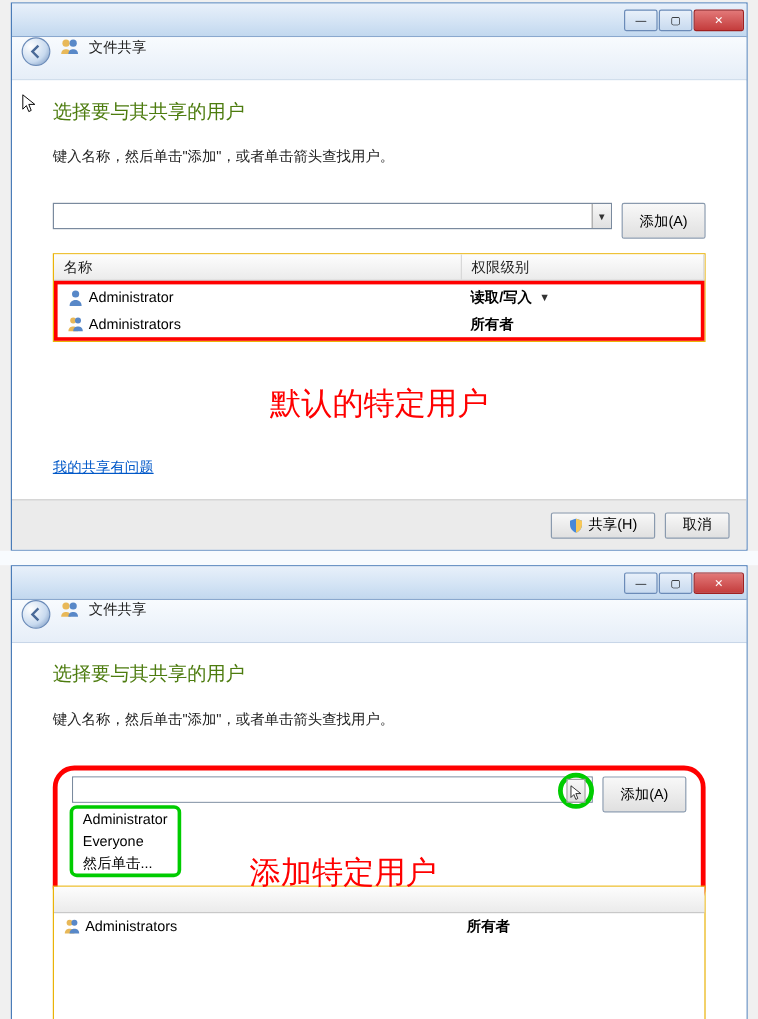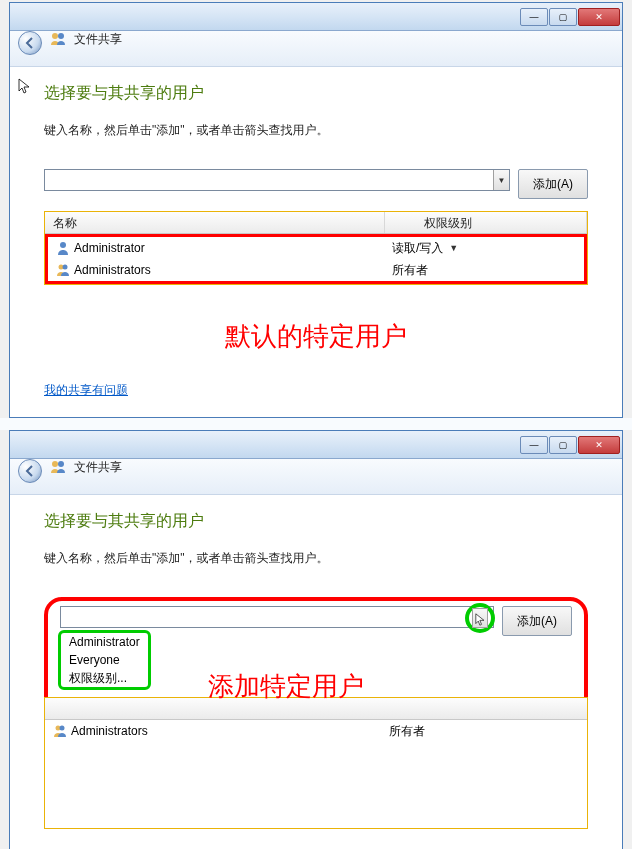--- a/index.html
+++ b/index.html
@@ -18,25 +18,25 @@
     .description { font-size: 12px; color: #222; margin-bottom: 30px; }
     .search-row { display: flex; gap: 8px; margin-bottom: 12px; position: relative; }
     .combo-box { flex: 1; height: 22px; border: 1px solid #7a8a9e; display: flex; align-items: center; background: #fff; position: relative; }
     .combo-input { flex: 1; border: none; outline: none; height: 100%; padding: 0 4px; font-size: 12px; }
     .combo-dropdown-btn { width: 16px; height: 100%; background: linear-gradient(to bottom, #f8f8f8, #e0e0e0); border-left: 1px solid #a0a0a0; display: flex; align-items: center; justify-content: center; font-size: 8px; color: #333; }
     .add-btn { height: 30px; padding: 0 14px; border: 1px solid #8a9aae; background: linear-gradient(to bottom, #f8f8f8, #e0e0e0); font-size: 12px; border-radius: 2px; }
     .table { border: 1px solid #eab308; margin-bottom: 8px; }
     .table-header { display: flex; height: 22px; background: linear-gradient(to bottom, #fdfdfd, #ebebeb); border-bottom: 1px solid #c8c8c8; }
     .th { padding: 3px 8px; font-size: 12px; color: #222; border-right: 1px solid #d8d8d8; }
     .th-name { width: 340px; }
-    .th-perm { flex: 1; margin-left: 31px; }
+    .th-perm { flex: 1; }
     .table-body { min-height: 50px; }
     .tr { display: flex; height: 22px; align-items: center; }
     .td-name { width: 340px; padding: 0 8px; display: flex; align-items: center; gap: 4px; font-size: 12px; }
-    .td-perm { flex: 1; padding: 0 4px; font-size: 12px; display: flex; align-items: center; gap: 6px; }
+    .td-perm { flex: 1; padding: 0 4px; font-size: 12px; display: flex; align-items: center; gap: 6px; font-weight: bold; }
     .user-icon { width: 14px; height: 14px; display: inline-flex; }
     .perm-arrow { font-size: 9px; color: #333; }
     .red-box { border: 3px solid #f00; }
     .annotation { color: #f00; font-size: 26px; text-align: center; padding: 26px 0; font-family: '宋体', SimSun, serif; }
     .help-link { color: #0058c8; font-size: 12px; text-decoration: underline; cursor: pointer; }
     .footer { height: 42px; background: #ebebeb; border-top: 1px solid #d0d0d0; display: flex; justify-content: flex-end; align-items: center; padding: 0 14px; gap: 8px; }
     .footer-btn { height: 22px; padding: 0 14px; border: 1px solid #8a9aae; background: linear-gradient(to bottom, #f8f8f8, #e0e0e0); font-size: 12px; border-radius: 2px; display: flex; align-items: center; gap: 4px; }
     .shield { width: 12px; height: 12px; }
     .cursor { position: absolute; pointer-events: none; font-size: 14px; }
     .dropdown-list { position: absolute; top: 22px; left: 0; background: #fff; border: 1px solid #7a8a9e; z-index: 10; padding: 0; }
@@ -124,20 +124,30 @@
           </div>
           <div class="td-perm">
             <span>所有者</span>
           </div>
         </div>
       </div>
     </div>
     <div class="annotation">默认的特定用户</div>
     <a class="help-link">我的共享有问题</a>
   </div>
+  <div class="footer">
+    <button class="footer-btn">
+      <svg class="shield" viewBox="0 0 12 12">
+          <path d="M6 0l5 2v3c0 4-3 6-5 7-2-1-5-3-5-7V2z" fill="#4888d8"></path>
+          <path d="M6 0l5 2v3c0 4-3 6-5 7V0z" fill="#f8c858"></path>
+        </svg>
+      <span>共享(H)</span>
+    </button>
+    <button class="footer-btn">取消</button>
+  </div>
 </div>
 
 <div class="strip"></div>
 
 <div class="window" style="width: 614px; margin: 0 auto;">
   <div class="titlebar">
     <div class="win-buttons">
       <div class="win-btn">—</div>
       <div class="win-btn">▢</div>
       <div class="win-btn close">✕</div>
@@ -170,21 +180,21 @@
           <span class="green-oval" style="position:absolute; right:-2px; top:-4px;">
             <div class="combo-dropdown-btn" style="border:1px solid #a0a0a0; width:16px; height:20px;">
               <svg width="13" height="13" viewBox="0 0 16 16" style="position:absolute; left:6px; top:6px;">
                   <path d="M1 1l0 12 3-3 2 5 2-1-2-5 5 0z" fill="#fff" stroke="#000" stroke-width="0.8"></path>
                 </svg>
             </div>
           </span>
           <div class="dropdown-list green-box" style="top:23px; left:-3px;">
             <div class="dropdown-item">Administrator</div>
             <div class="dropdown-item">Everyone</div>
-            <div class="dropdown-item">权限级别...</div>
+            <div class="dropdown-item">然后单击...</div>
           </div>
         </div>
         <button class="add-btn">添加(A)</button>
       </div>
       <div style="display:flex; gap:18px; align-items:center; margin-top:2px;">
         <div style="width:130px;"></div>
         <div class="annotation2" style="flex:0 0 auto;margin-top:28px;">添加特定用户</div>
       </div>
     </div>
 

